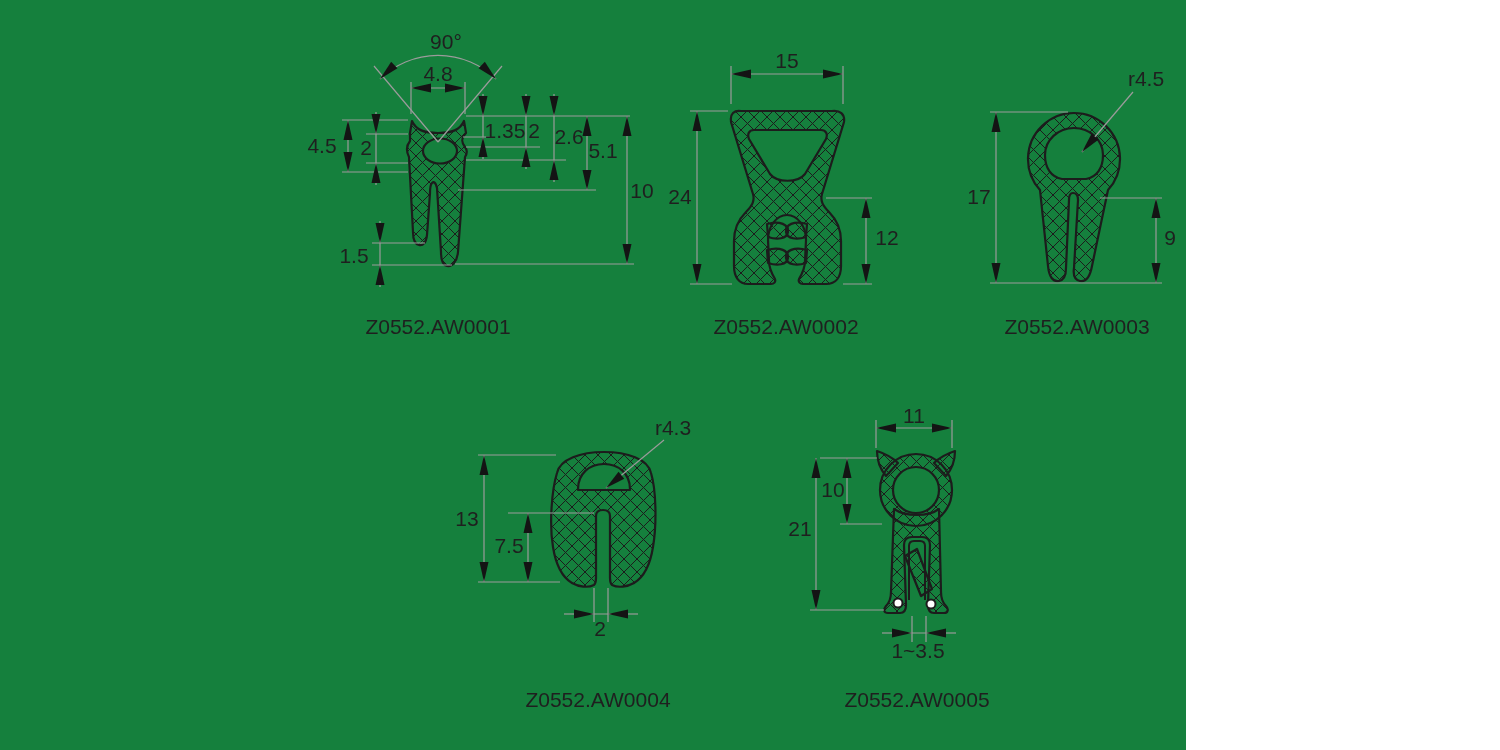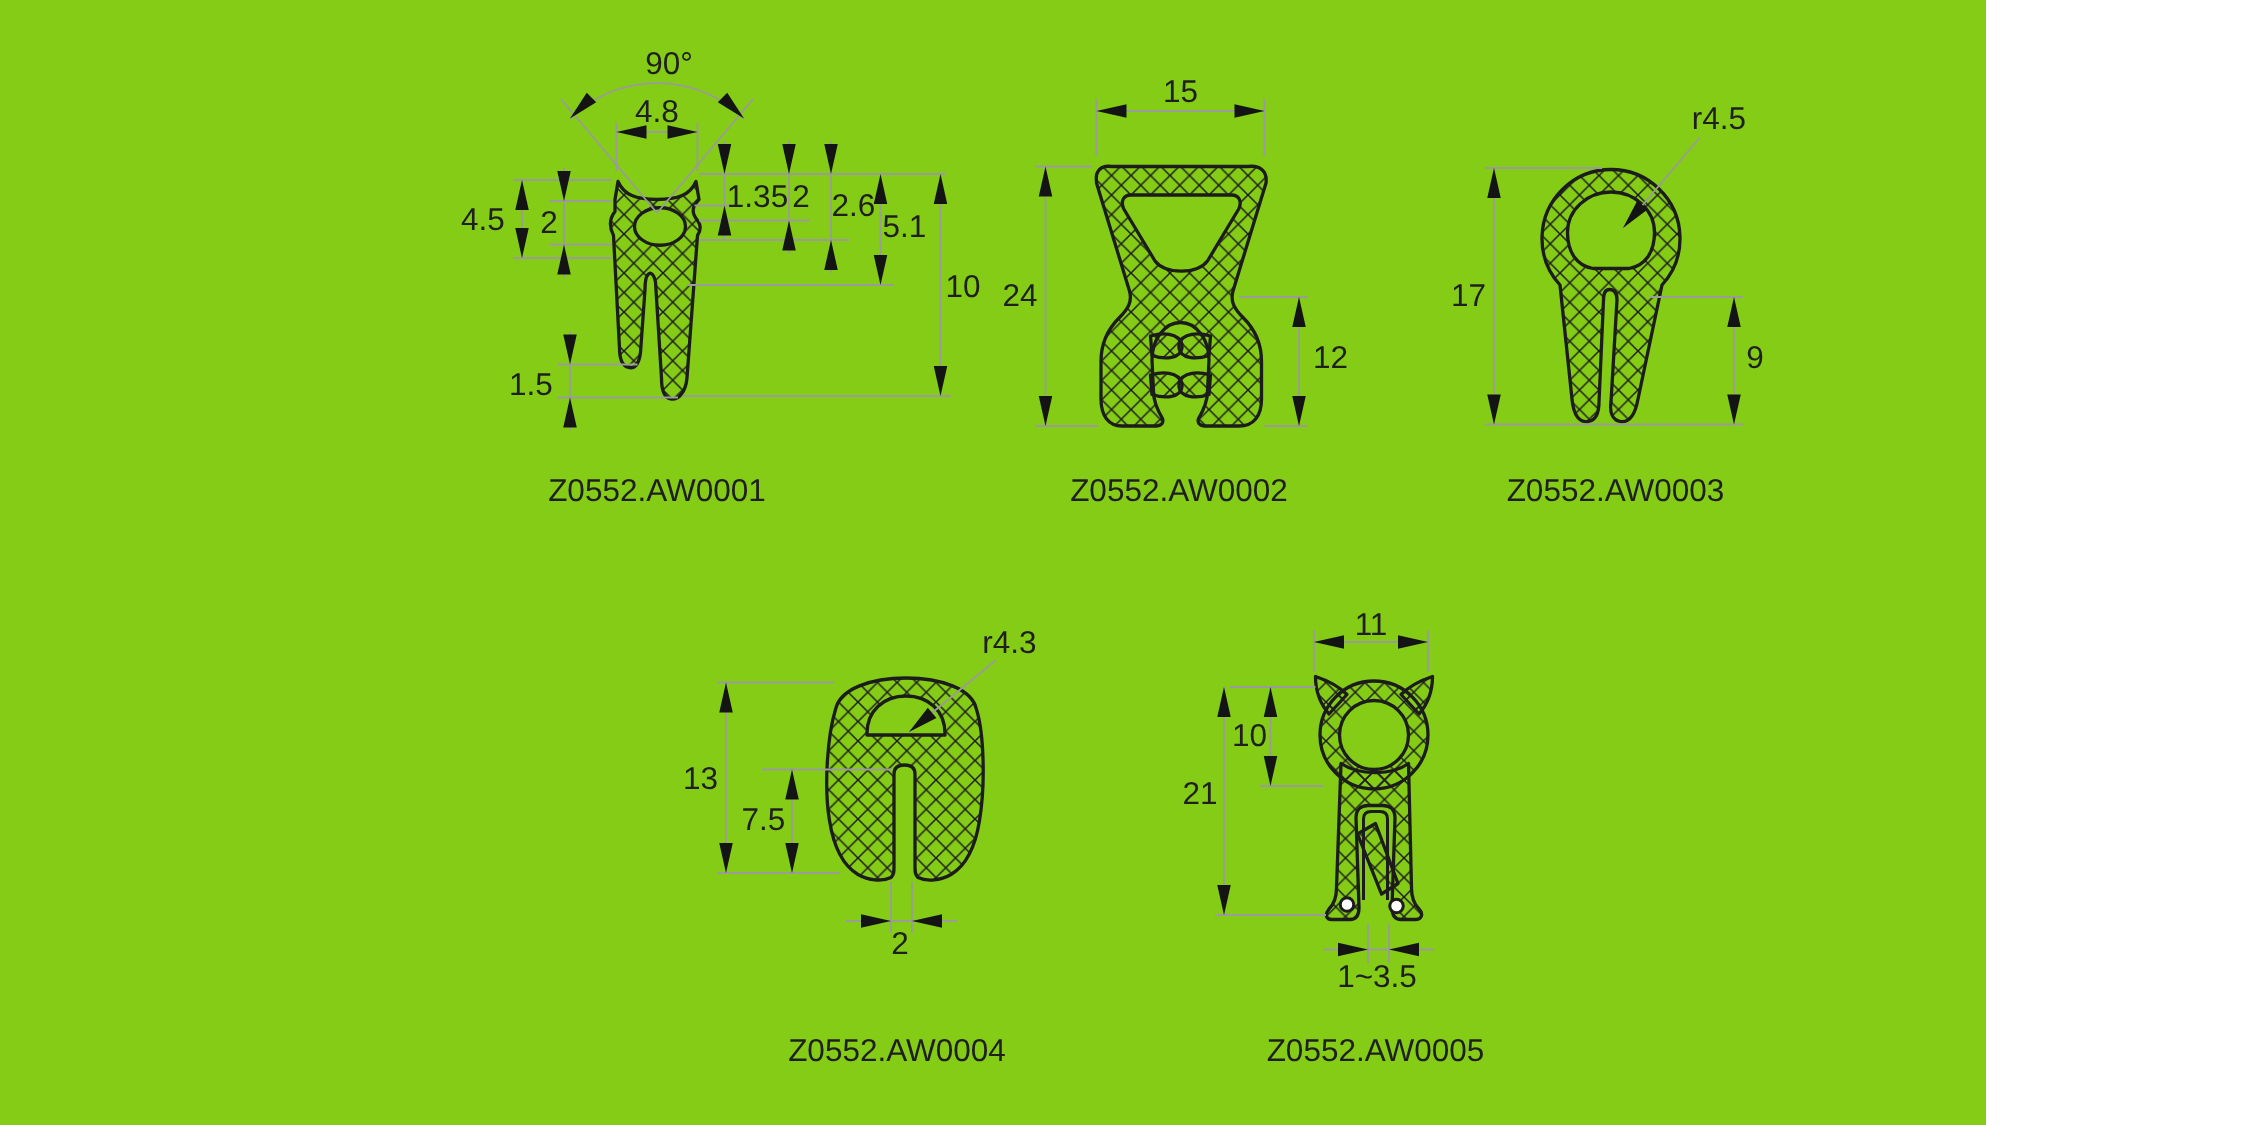--- a/index.html
+++ b/index.html
@@ -1,16 +1,16 @@
 <!DOCTYPE html>
 <html><head>
 <meta charset="utf-8">
 <style>
   html,body{margin:0;padding:0;background:#ffffff;}
-  .sheet{position:relative;width:1324px;height:750px;background:#84cc16;overflow:hidden;}
+  .sheet{position:relative;width:1186px;height:750px;background:#15803d;overflow:hidden;}
   svg{display:block;}
   .outline{fill:url(#hatch);stroke:#1c1c1c;stroke-width:2.2;stroke-linejoin:round;fill-rule:evenodd;}
   .solidline{fill:none;stroke:#1c1c1c;stroke-width:2;stroke-linejoin:round;}
   .whitefill{fill:#ffffff;stroke:#1c1c1c;stroke-width:2;}
   .dim{stroke:#9b9b9b;stroke-width:1.2;fill:none;}
   .arrowline{stroke:#9b9b9b;stroke-width:1.2;fill:none;}
   .dimtxt{font-family:"Liberation Sans",sans-serif;font-size:21px;fill:#1f1f1f;text-anchor:middle;}
   .plabel{font-family:"Liberation Sans",sans-serif;font-size:21px;fill:#1f1f1f;text-anchor:middle;}
 </style>
 </head>

